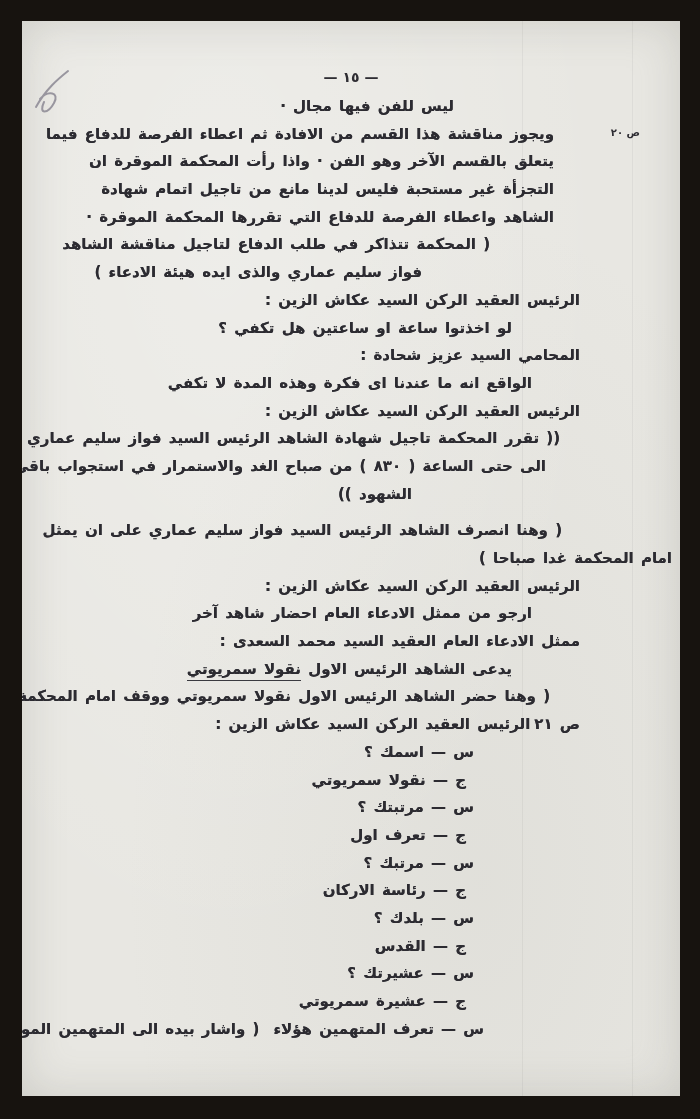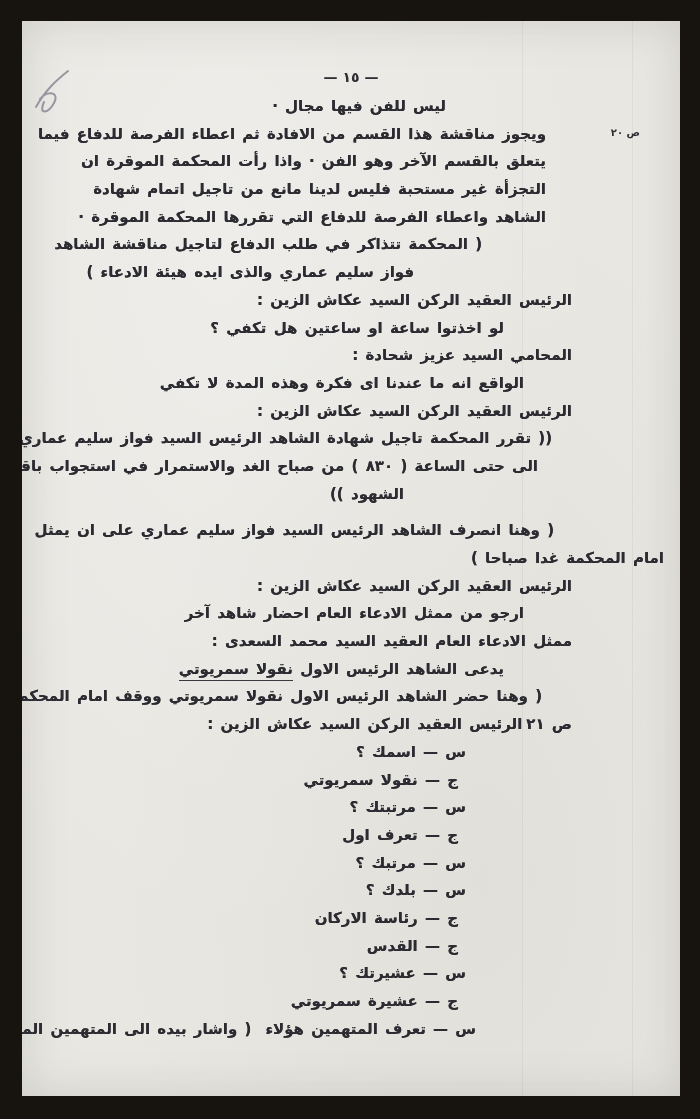--- a/index.html
+++ b/index.html
@@ -24,21 +24,21 @@
   .pencil{position:absolute;left:6px;top:44px;}
   .pageno{
     position:absolute;top:48px;left:0;width:100%;text-align:center;
     font-size:14px;font-weight:700;color:#2e2d33;letter-spacing:1px;
     direction:rtl;
   }
   .margin-note{
     position:absolute;top:106px;right:40px;
     direction:rtl;font-size:10px;font-weight:700;color:#2e2d33;
   }
-  .lines{position:absolute;top:72px;left:0;right:16px;direction:rtl;}
+  .lines{position:absolute;top:72px;left:0;right:8px;direction:rtl;}
   .line{
     position:relative;height:27.7px;line-height:27.7px;
     white-space:nowrap;text-align:right;direction:rtl;
     font-size:15px;font-weight:700;color:#2c2b31;word-spacing:2px;
     text-shadow:0 0 .6px rgba(45,45,52,.85);
   }
   .l-statement{padding-right:218px;}
   .l-para{padding-right:118px;}
   .l-aside1{padding-right:182px;}
   .l-aside1b{padding-right:250px;}
@@ -96,21 +96,21 @@
         <div class="line l-req"><span>ارجو من ممثل الادعاء العام احضار شاهد آخر</span></div>
         <div class="line l-speaker"><span>ممثل الادعاء العام العقيد السيد محمد السعدى :</span></div>
         <div class="line l-name"><span>يدعى الشاهد الرئيس الاول </span><span class="u">نقولا سمريوتي</span></div>
         <div class="line l-aside3"><span>( وهنا حضر الشاهد الرئيس الاول نقولا سمريوتي ووقف امام المحكمة )</span></div>
         <div class="line l-sp21"><span class="prefix">ص ٢١</span><span>الرئيس العقيد الركن السيد عكاش الزين :</span></div>
         <div class="line l-qaq"><span>س — اسمك ؟</span></div>
         <div class="line l-qaa"><span>ج — نقولا سمريوتي</span></div>
         <div class="line l-qaq"><span>س — مرتبتك ؟</span></div>
         <div class="line l-qaa"><span>ج — تعرف اول</span></div>
         <div class="line l-qaq"><span>س — مرتبك ؟</span></div>
+        <div class="line l-qaa"><span>ج — رئاسة الاركان</span></div>
         <div class="line l-qaq"><span>س — بلدك ؟</span></div>
-        <div class="line l-qaa"><span>ج — رئاسة الاركان</span></div>
         <div class="line l-qaa"><span>ج — القدس</span></div>
         <div class="line l-qaq"><span>س — عشيرتك ؟</span></div>
         <div class="line l-qaa"><span>ج — عشيرة سمريوتي</span></div>
         <div class="line l-qalast"><span>س — تعرف المتهمين هؤلاء</span><span class="tail">( واشار بيده الى المتهمين الموجودين بالمحكمة )</span></div>
       </div>
   </div>
 </div>
 
 </body></html>

